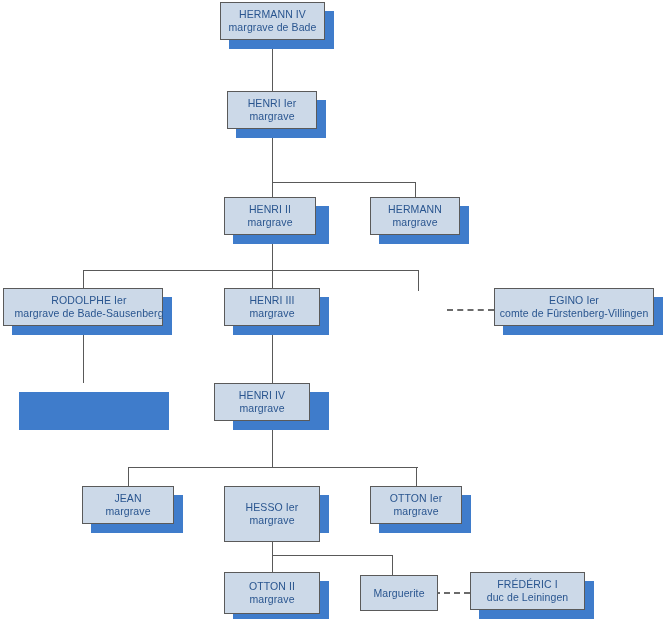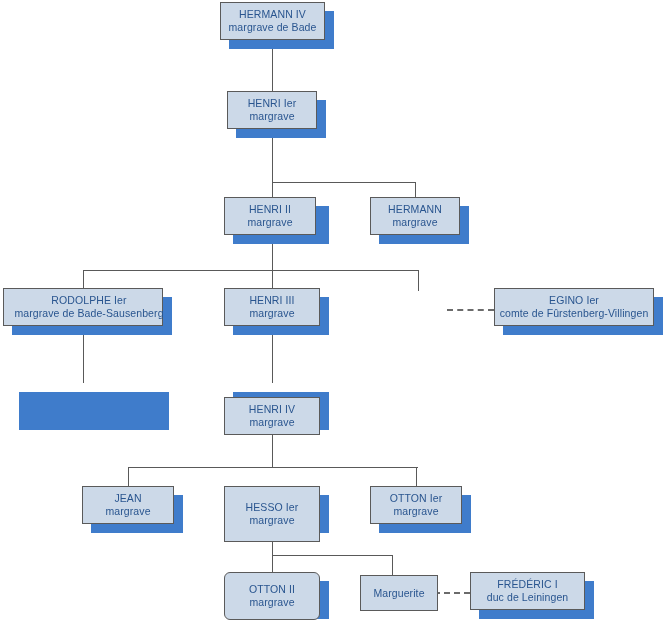--- a/index.html
+++ b/index.html
@@ -118,37 +118,37 @@
       <span class="l2">margrave de Bade-Sausenberg</span>
     </div>
     <div class="node" style="left: 224px; top: 288px; width: 96px; height: 38px;">
       <span class="l1">HENRI III</span>
       <span class="l2">margrave</span>
     </div>
     <div class="node" style="left: 494px; top: 288px; width: 160px; height: 38px;">
       <span class="l1">EGINO Ier</span>
       <span class="l2">comte de Fûrstenberg-Villingen</span>
     </div>
-    <div class="node" style="left: 224px; top: 383px; width: 96px; height: 38px; margin-top: 14px;">
+    <div class="node" style="left: 214px; top: 383px; width: 96px; height: 38px;">
       <span class="l1">HENRI IV</span>
       <span class="l2">margrave</span>
     </div>
     <div class="node" style="left: 82px; top: 486px; width: 92px; height: 38px;">
       <span class="l1">JEAN</span>
       <span class="l2">margrave</span>
     </div>
     <div class="node" style="left: 224px; top: 486px; width: 96px; height: 56px;">
       <span class="l1">HESSO Ier</span>
       <span class="l2">margrave</span>
     </div>
     <div class="node" style="left: 370px; top: 486px; width: 92px; height: 38px;">
       <span class="l1">OTTON Ier</span>
       <span class="l2">margrave</span>
     </div>
-    <div class="node" style="left: 224px; top: 572px; width: 96px; height: 48px; border-radius: 6px;">
+    <div class="node" style="left: 224px; top: 572px; width: 96px; height: 42px;">
       <span class="l1">OTTON II</span>
       <span class="l2">margrave</span>
     </div>
     <div class="node single" style="left: 360px; top: 575px; width: 78px; height: 36px;">
       <span class="l1">Marguerite</span>
     </div>
     <div class="node" style="left: 470px; top: 572px; width: 115px; height: 38px;">
       <span class="l1">FRÉDÉRIC I</span>
       <span class="l2">duc de Leiningen</span>
     </div>

